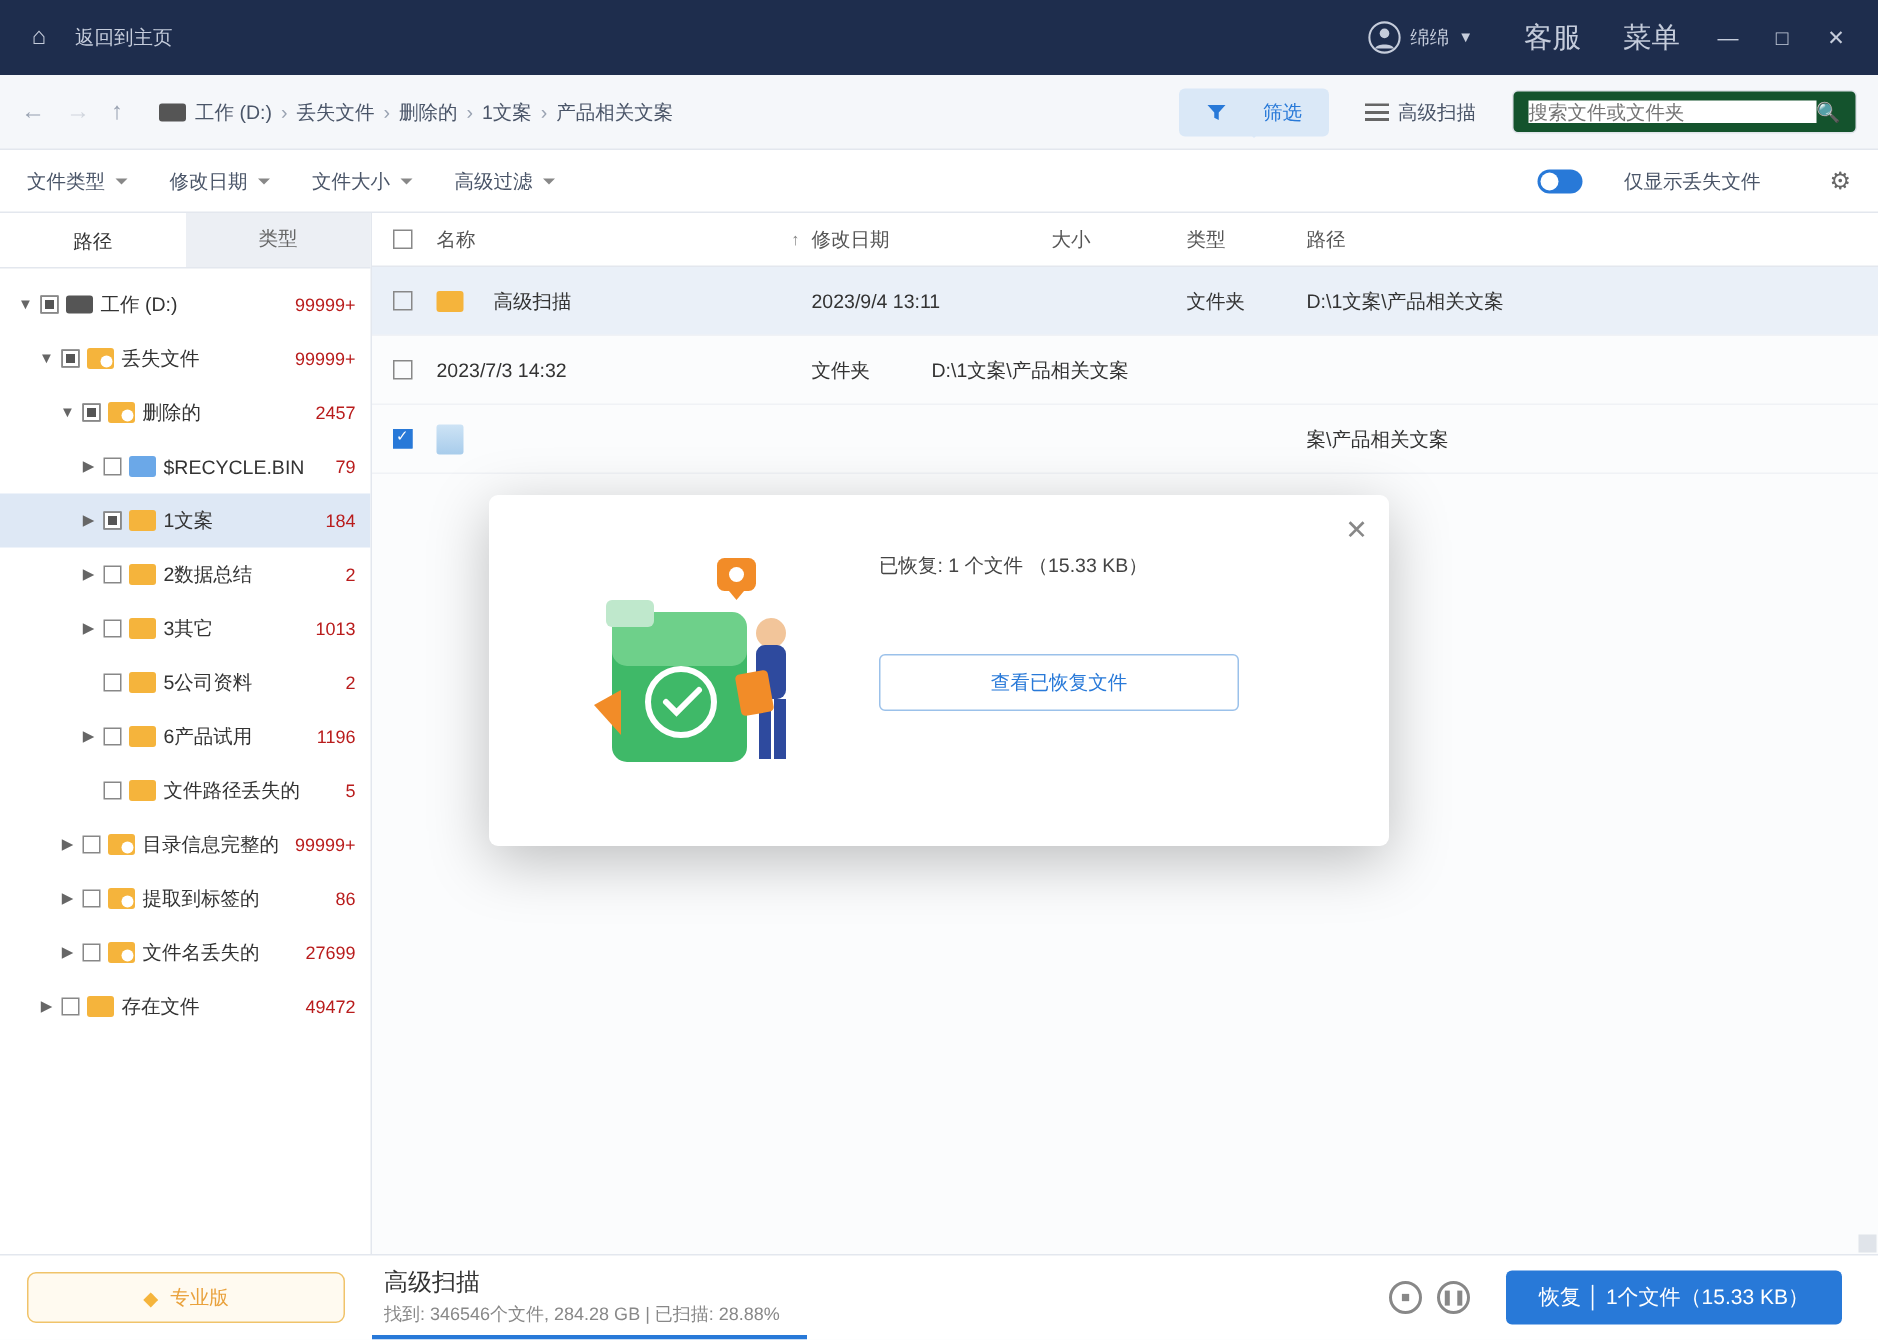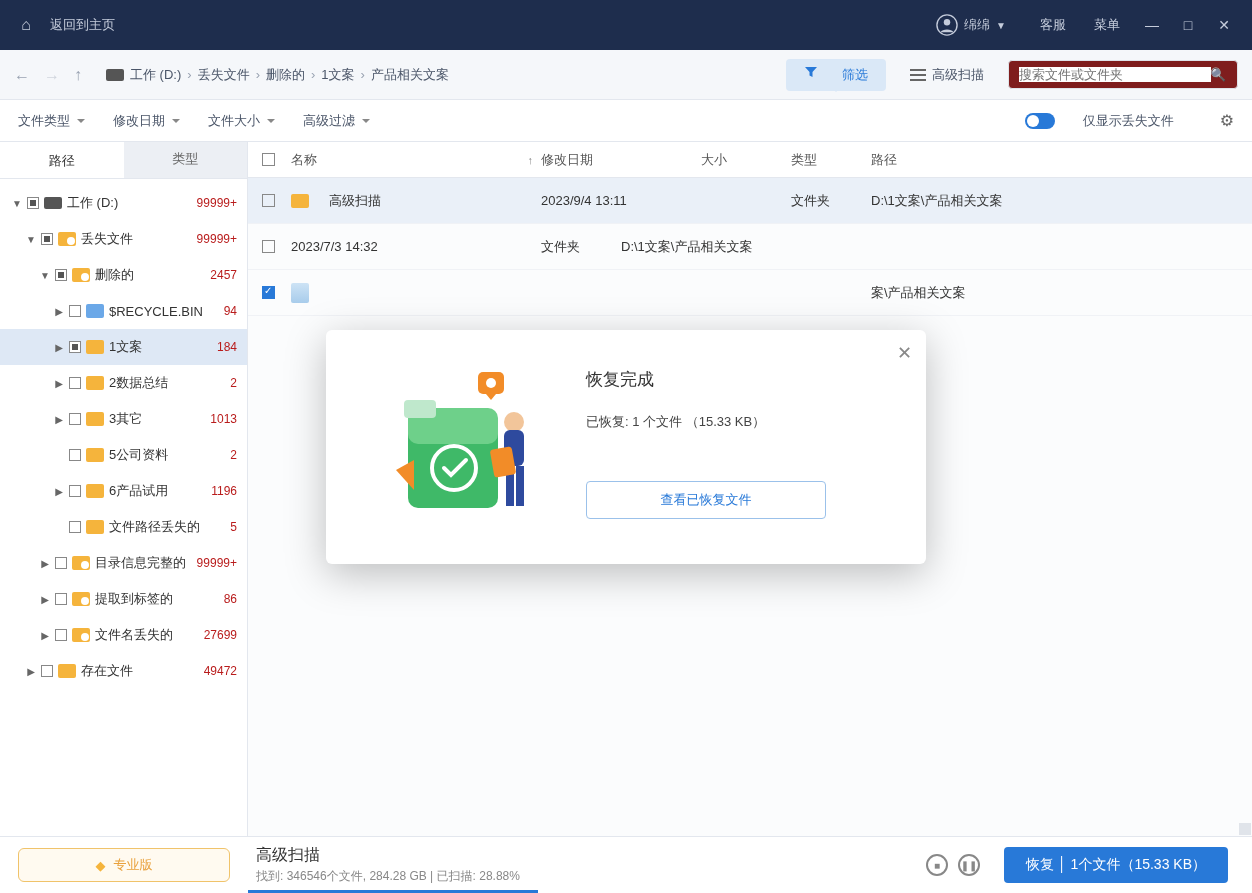--- a/index.html
+++ b/index.html
@@ -4,33 +4,33 @@
 <style>
 *{box-sizing:border-box;margin:0;padding:0;font-family:"Microsoft YaHei","PingFang SC",sans-serif}
 body{width:1252px;height:893px;overflow:hidden;background:#fff;position:relative;font-size:13px;color:#333}
 
 .titlebar{height:50px;background:#1e2d4d;display:flex;align-items:center;color:#c5ccdb;padding:0 10px}
 .titlebar .home{width:32px;text-align:center;font-size:16px}
 .titlebar .back{margin-left:8px;font-size:13px}
 .titlebar .spacer{flex:1}
 .titlebar .user{display:flex;align-items:center;gap:6px;margin-right:20px}
 .titlebar .user svg{width:22px;height:22px}
-.titlebar .tbtn{margin:0 14px;font-size:13px}
+.titlebar .tbtn{margin:0 14px;font-size:19px}
 .winbtn{width:36px;text-align:center;font-size:14px}
 
 .navbar{height:50px;background:#f5f7fa;border-bottom:1px solid #e3e7ee;display:flex;align-items:center;padding:0 14px;gap:14px}
 .navbtn{color:#9aa3b2;font-size:16px}
 .breadcrumb{display:flex;align-items:center;gap:6px;color:#4a5568;margin-left:10px}
 .breadcrumb .sep{color:#9aa3b2}
 .drive-icon{width:18px;height:12px;background:#555;border-radius:2px;display:inline-block}
 .navbar .spacer{flex:1}
-.filter-btn{background:#dae8f7;border-radius:4px;padding:7px 18px;color:#2879d8;display:flex;gap:24px;position:relative}
+.filter-btn{background:#dae8f7;border-radius:4px;padding:7px 18px;color:#2879d8;display:flex;align-items:center;gap:24px;position:relative}
 .filter-btn::after{content:"";position:absolute;bottom:-6px;left:50%;margin-left:-5px;border:5px solid transparent;border-top-color:#dae8f7}
 .detail-btn{display:flex;align-items:center;gap:6px;color:#4a5568;padding:6px 10px}
-.search{display:flex;align-items:center;background:#7f1d1d;border:1px solid #e0e4ea;border-radius:4px;padding:6px 10px;width:230px;color:#9aa3b2}
+.search{display:flex;align-items:center;background:#14532d;border:1px solid #e0e4ea;border-radius:4px;padding:6px 10px;width:230px;color:#9aa3b2}
 .search input{border:none;outline:none;flex:1;font-size:13px;color:#555}
 
 .filterrow{height:42px;background:#fff;border-bottom:1px solid #e3e7ee;display:flex;align-items:center;padding:0 18px;gap:28px;color:#4a5568}
 .fdrop{display:flex;align-items:center;gap:4px}
 .filterrow .spacer{flex:1}
 .toggle{width:30px;height:16px;border-radius:10px;background:#2879d8;position:relative}
 .toggle::after{content:"";position:absolute;left:2px;top:2px;width:12px;height:12px;background:#fff;border-radius:50%}
 .lostlabel{color:#4a5568}
 
 .main{display:flex;height:694px}
@@ -185,21 +185,21 @@
           <span class="cb partial"></span>
           <span class="folder badge"></span>
           <span class="name">删除的</span>
           <span class="count">2457</span>
         </div>
         <div class="tnode ind4">
           <span class="arrow">▶</span>
           <span class="cb "></span>
           <span class="folder blue"></span>
           <span class="name">$RECYCLE.BIN</span>
-          <span class="count">94</span>
+          <span class="count">79</span>
         </div>
         <div class="tnode ind4 sel">
           <span class="arrow">▶</span>
           <span class="cb partial"></span>
           <span class="folder"></span>
           <span class="name">1文案</span>
           <span class="count">184</span>
         </div>
         <div class="tnode ind4">
           <span class="arrow">▶</span>
@@ -345,18 +345,17 @@
         <path d="M120 34l5 6 5-6z" fill="#f28c28"></path>
         <ellipse cx="148" cy="62" rx="10" ry="10" fill="#f2c59a"></ellipse>
         <rect x="138" y="70" width="20" height="36" rx="6" fill="#2e4a9e"></rect>
         <rect x="140" y="106" width="8" height="40" fill="#2e4a9e"></rect>
         <rect x="150" y="106" width="8" height="40" fill="#2e4a9e"></rect>
         <rect x="126" y="88" width="22" height="28" rx="3" fill="#f28c28" transform="rotate(-10 137 102)"></rect>
         <path d="M30 110l18-10v30z" fill="#f28c28"></path>
       </svg>
     </div>
     <div class="body">
-      <h3>恢复完成</h3>
       <div class="msg">已恢复:   1 个文件  （15.33 KB）</div>
       <div class="view">查看已恢复文件</div>
     </div>
   </div>
 </div>
 
 </body></html>

